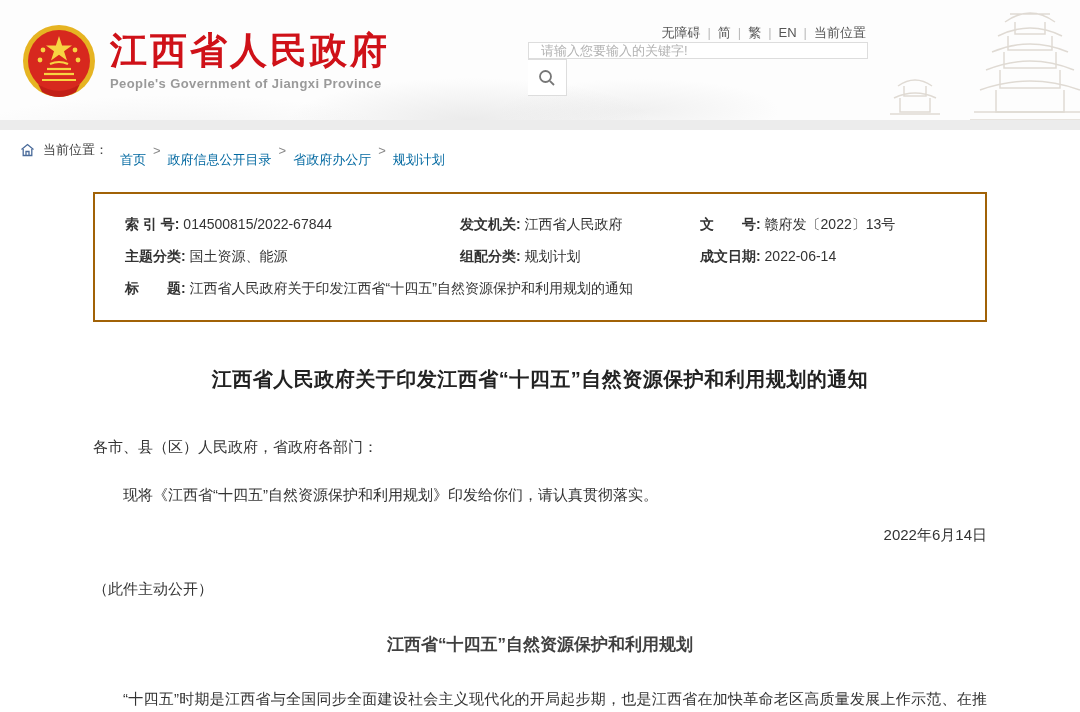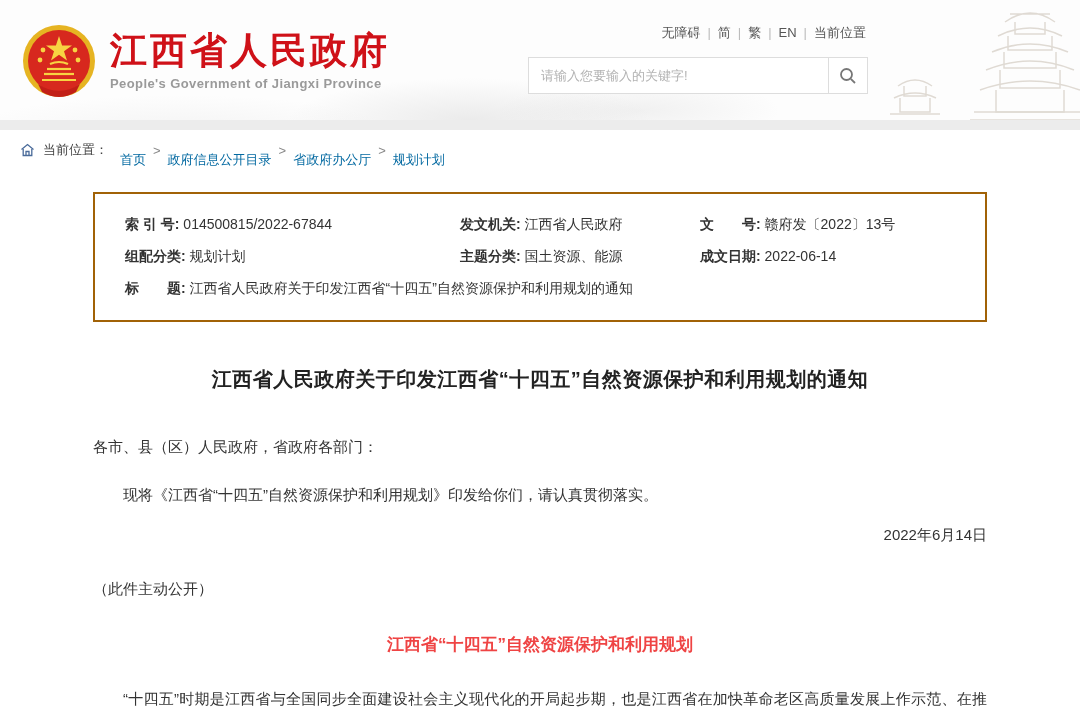--- a/index.html
+++ b/index.html
@@ -21,21 +21,21 @@
   .brand{ position:absolute; left:22px; top:24px; display:flex; align-items:center; }
   .emblem{ width:74px; height:74px; flex:0 0 auto; }
   .brand-text{ margin-left:14px; }
   .brand-title{ font-size:37px; font-weight:bold; color:#cf1118; letter-spacing:3px; line-height:1.1; }
   .brand-sub{ font-size:13px; font-weight:bold; color:#9a9a9a; letter-spacing:.4px; margin-top:4px; }
 
   .header-right{ position:absolute; top:24px; right:212px; width:340px; text-align:right; }
   .top-links{ font-size:13px; color:#555; white-space:nowrap; }
   .top-links .lnk{ cursor:pointer; padding:0 2px; }
   .top-links .sep{ color:#bbb; margin:0 5px; }
-  .search-row{ display:flex; margin-top:15px; }
+  .search-row{ display:flex; margin-top:0;flex-direction:column; }
   .search-input{
     flex:1; height:37px; border:1px solid #ddd; background:#fff;
     font-size:13px; color:#333; padding:0 12px; outline:none;
   }
   .search-input::placeholder{ color:#b3b3b3; }
   .search-btn{
     width:39px; height:37px; border:1px solid #ddd; border-left:none; background:#fff;
     display:flex; align-items:center; justify-content:center; cursor:pointer;
   }
   .pavilion{ position:absolute; right:0; top:0; width:220px; height:130px; opacity:.75; }
@@ -67,21 +67,21 @@
   .doc-title{
     margin-top:44px; text-align:center; font-size:20px; font-weight:bold; color:#222;
     letter-spacing:.5px;
   }
 
   .doc-body{ margin-top:38px; font-size:15px; line-height:32px; color:#333; }
   .salutation{ }
   .para-indent{ text-indent:2em; margin-top:16px; }
   .doc-date{ text-align:right; margin-top:8px; }
   .doc-note{ margin-top:22px; }
-  .plan-title{ text-align:center; font-weight:bold; font-size:17px; margin-top:24px; color:#ef4444; }
+  .plan-title{ text-align:center; font-weight:bold; font-size:17px; margin-top:24px; color:#404040; }
   .long-para{ text-indent:2em; margin-top:22px; text-align:justify; line-height:32px; }
 </style>
 </head>
 <body>
 
 <div class="site-header">
 
   <svg class="pavilion" viewBox="0 0 220 130" fill="none" stroke="#d6cfc6" stroke-width="1.5">
 
     <path d="M150 14 L190 14 M145 22 Q170 4 195 22 M155 22 L155 34 L185 34 L185 22"></path>
@@ -165,26 +165,26 @@
       </div>
       <div class="meta-cell">
         <span class="meta-label">发文机关:</span>
         <span class="meta-value">江西省人民政府</span>
       </div>
       <div class="meta-cell">
         <span class="meta-label">文　　号:</span>
         <span class="meta-value">赣府发〔2022〕13号</span>
       </div>
       <div class="meta-cell">
+        <span class="meta-label">主题分类:</span>
+        <span class="meta-value">国土资源、能源</span>
+      </div>
+      <div class="meta-cell">
         <span class="meta-label">组配分类:</span>
         <span class="meta-value">规划计划</span>
-      </div>
-      <div class="meta-cell">
-        <span class="meta-label">主题分类:</span>
-        <span class="meta-value">国土资源、能源</span>
       </div>
       <div class="meta-cell">
         <span class="meta-label">成文日期:</span>
         <span class="meta-value">2022-06-14</span>
       </div>
       <div class="meta-cell wide">
         <span class="meta-label">标　　题:</span>
         <span class="meta-value">江西省人民政府关于印发江西省“十四五”自然资源保护和利用规划的通知</span>
       </div>
     </div>

